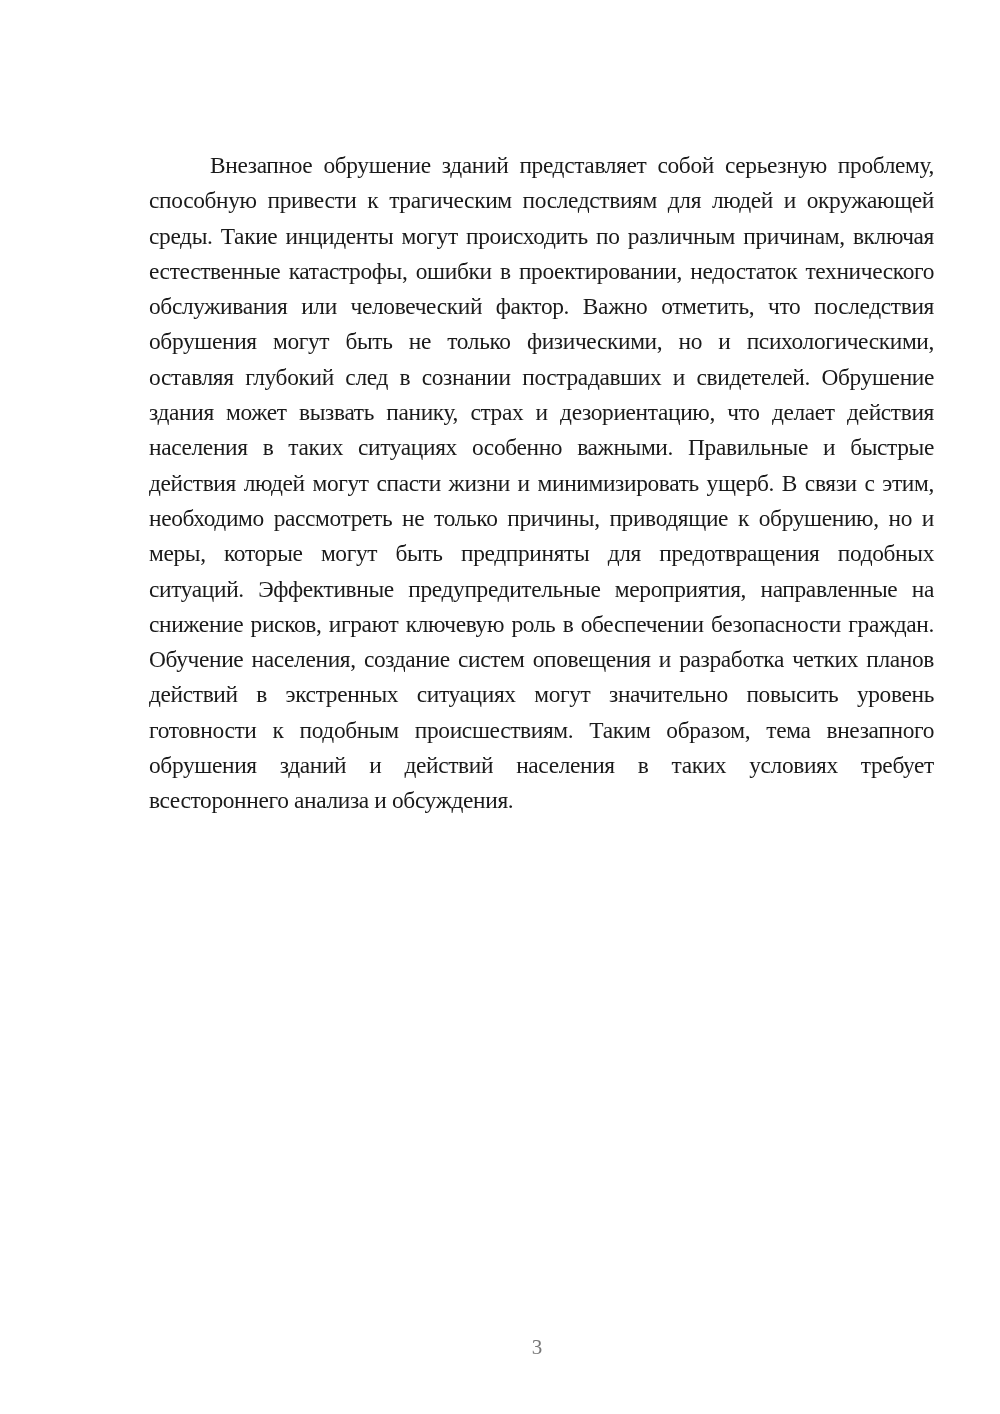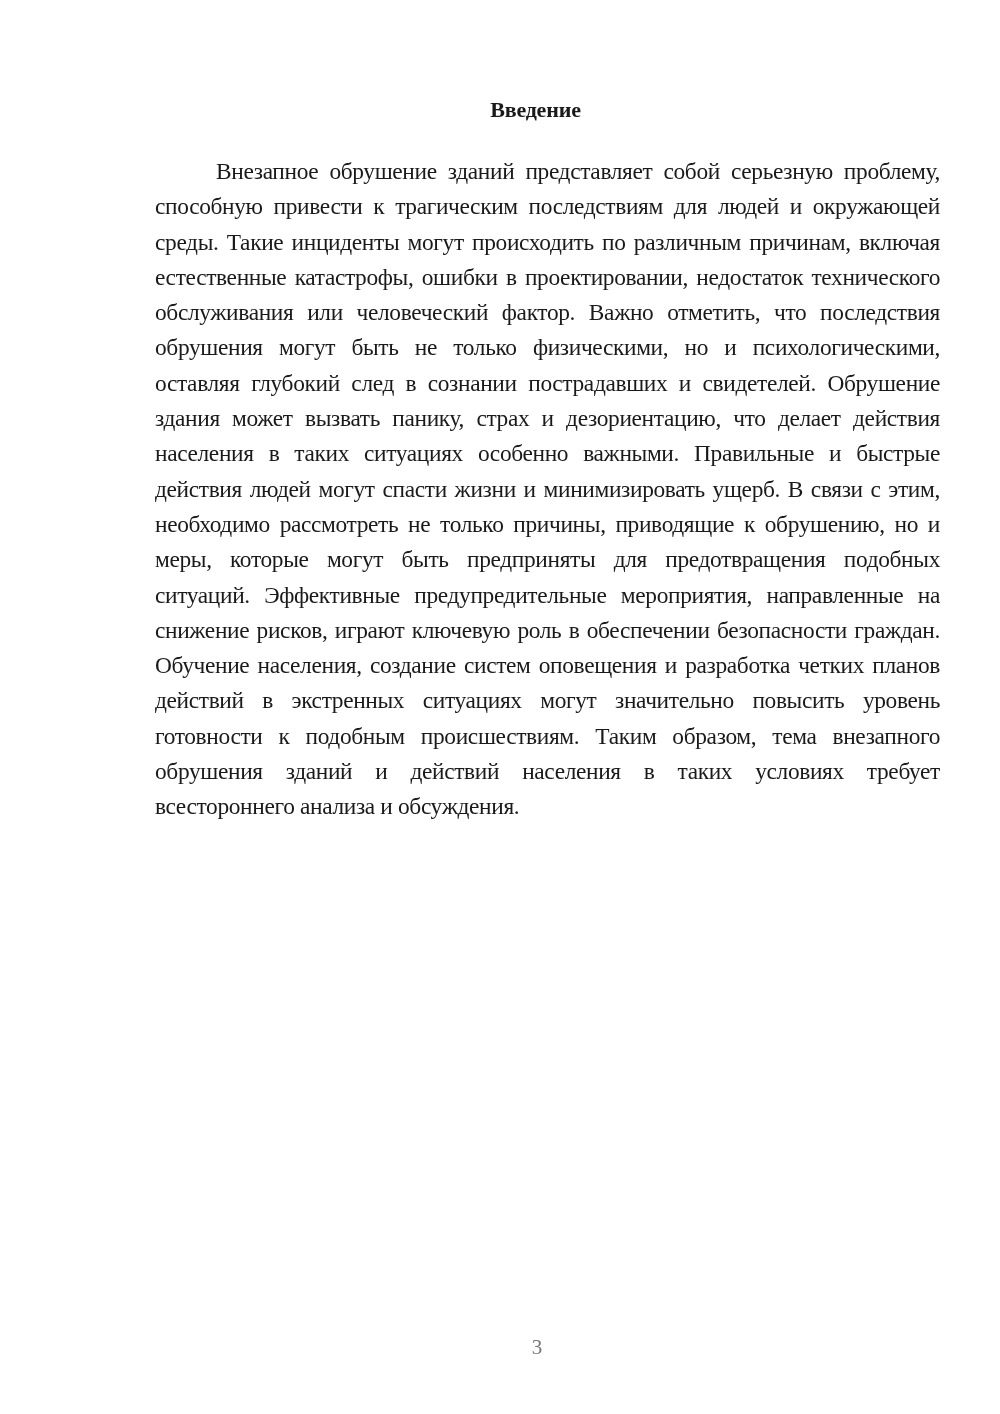--- a/index.html
+++ b/index.html
@@ -33,21 +33,21 @@
       font-size: 22px;
       line-height: 30px;
       margin: 0;
       letter-spacing: -0.2px;
     }
     .body-text {
       position: absolute;
       left: 143px;
       top: 142px;
       width: 785px;
-      margin: 12px;
+      margin: 6px;
       font-size: 23.4px;
       line-height: 35.3px;
       text-align: justify;
       text-indent: 61px;
       letter-spacing: -0.35px;
       word-spacing: 0px;
       hyphens: none;
     }
     .page-number {
       position: absolute;
@@ -57,18 +57,17 @@
       text-align: center;
       font-size: 21px;
       line-height: 28px;
       color: #777777;
     }
   </style>
 </head>
 <body>
 
 <div class="page">
-  <h1 class="heading">Введение</h1>
 
   <p class="body-text">Внезапное обрушение зданий представляет собой серьезную проблему, способную привести к трагическим последствиям для людей и окружающей среды. Такие инциденты могут происходить по различным причинам, включая естественные катастрофы, ошибки в проектировании, недостаток технического обслуживания или человеческий фактор. Важно отметить, что последствия обрушения могут быть не только физическими, но и психологическими, оставляя глубокий след в сознании пострадавших и свидетелей. Обрушение здания может вызвать панику, страх и дезориентацию, что делает действия населения в таких ситуациях особенно важными. Правильные и быстрые действия людей могут спасти жизни и минимизировать ущерб. В связи с этим, необходимо рассмотреть не только причины, приводящие к обрушению, но и меры, которые могут быть предприняты для предотвращения подобных ситуаций. Эффективные предупредительные мероприятия, направленные на снижение рисков, играют ключевую роль в обеспечении безопасности граждан. Обучение населения, создание систем оповещения и разработка четких планов действий в экстренных ситуациях могут значительно повысить уровень готовности к подобным происшествиям. Таким образом, тема внезапного обрушения зданий и действий населения в таких условиях требует всестороннего анализа и обсуждения.</p>
 
   <div class="page-number">3</div>
 </div>
 
 </body></html>

